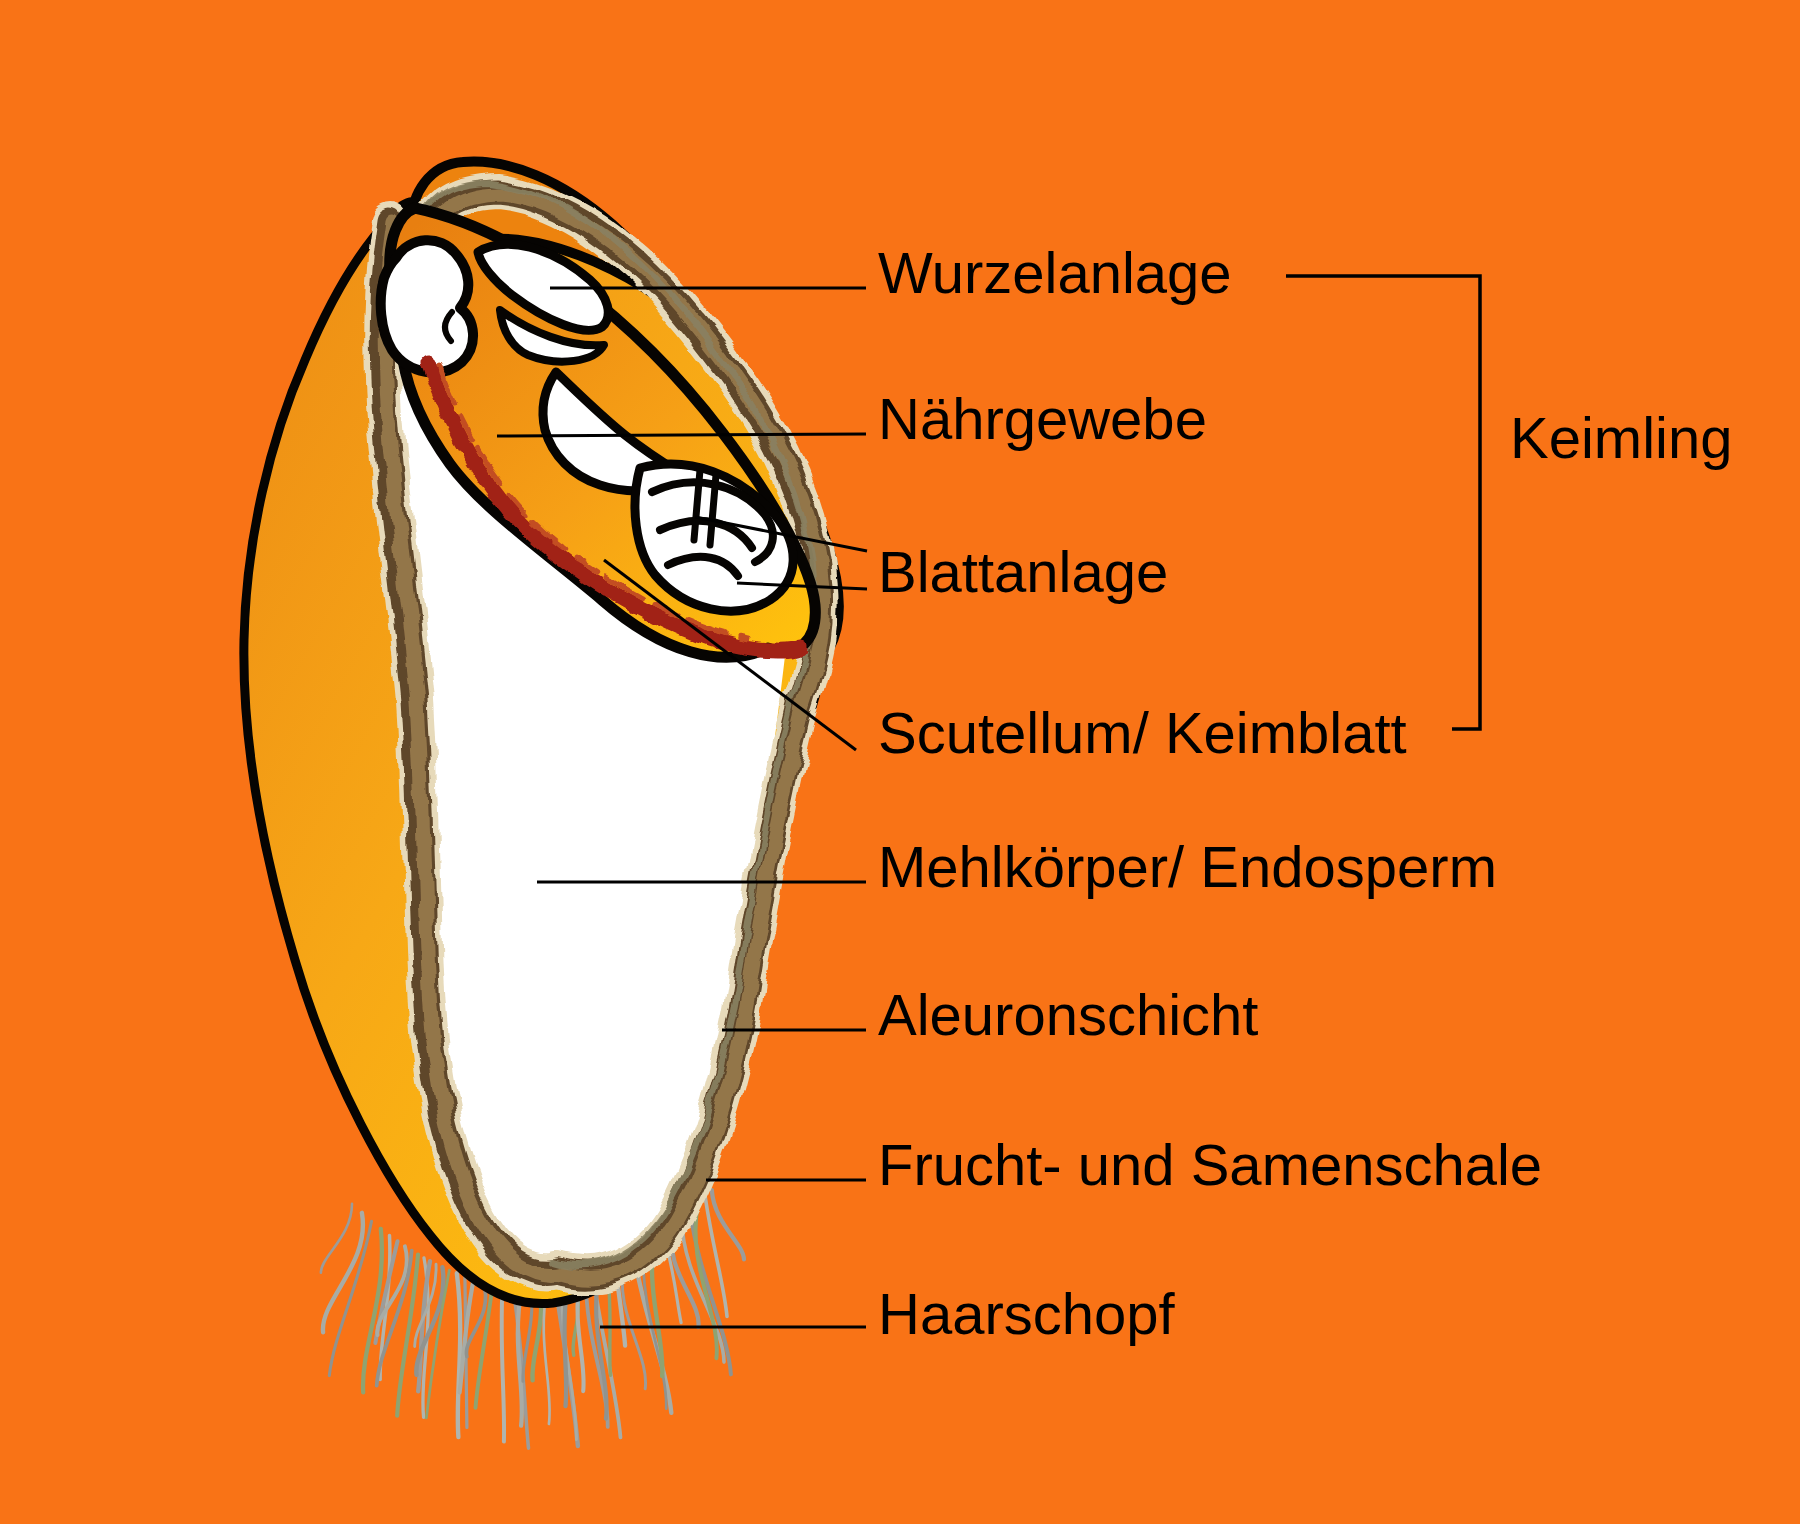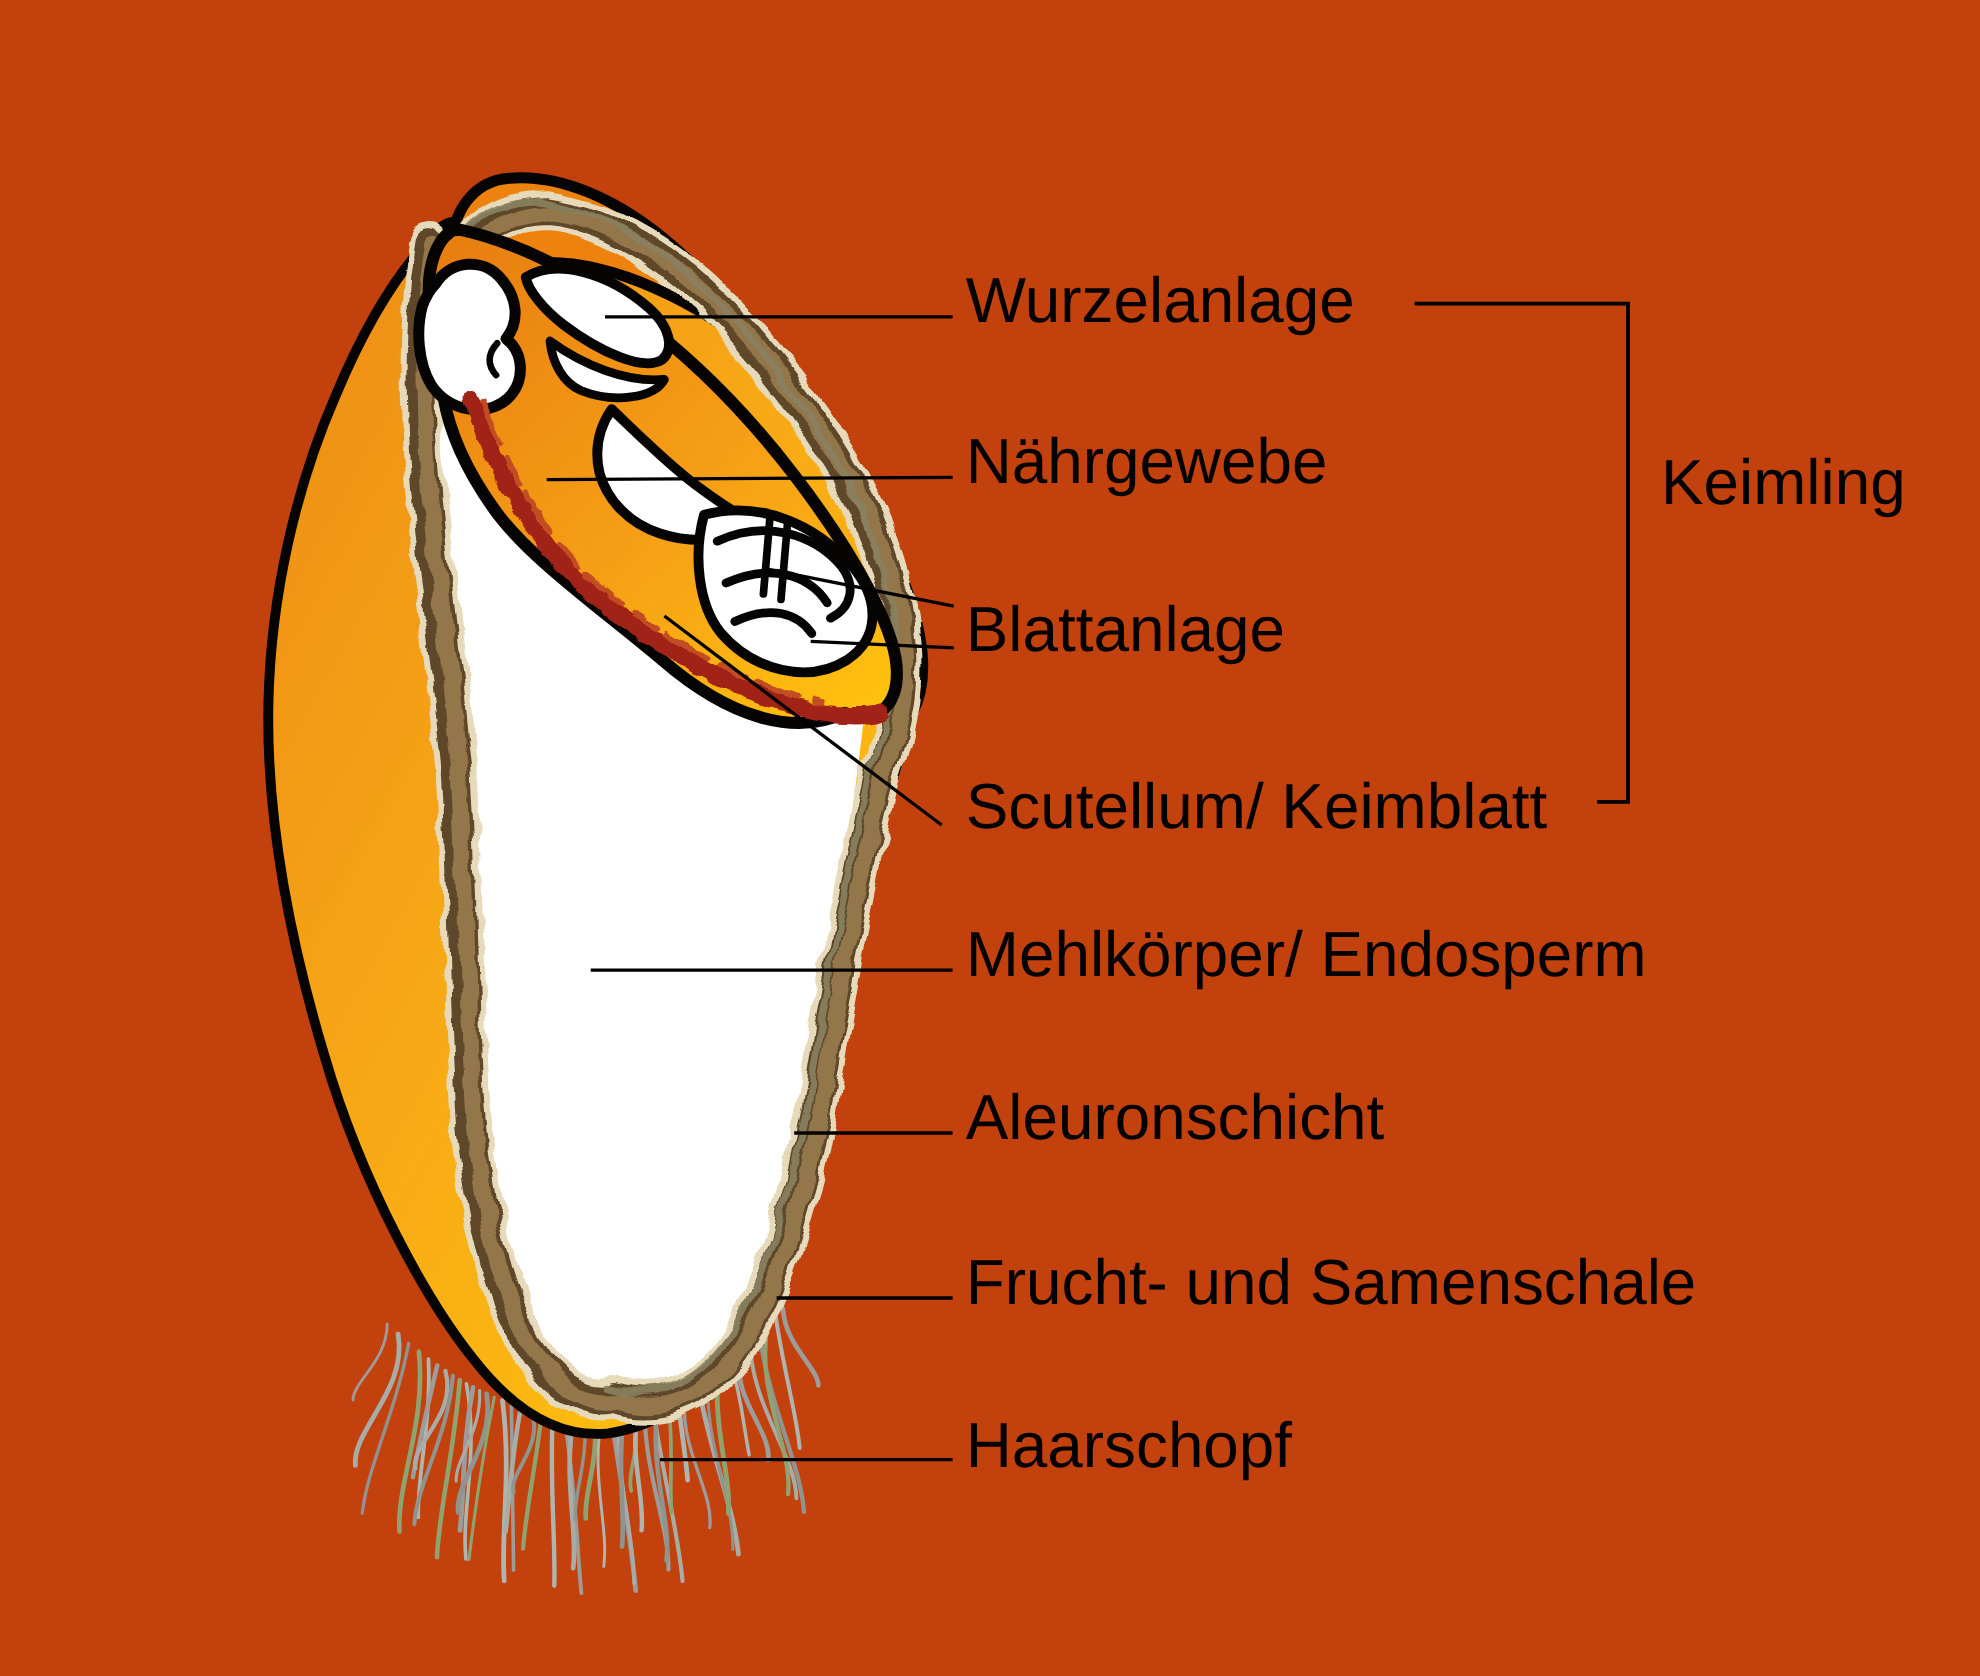--- a/index.html
+++ b/index.html
@@ -1,16 +1,16 @@
 <!DOCTYPE html>
 <html><head>
 <meta charset="utf-8">
 <style>
   html,body{margin:0;padding:0;background:#ffffff;}
-  .canvas{position:relative;width:1800px;height:1524px;background:#c2410c;overflow:hidden;}
+  .canvas{position:relative;width:1800px;height:1524px;background:#f97316;overflow:hidden;}
   svg{display:block;}
   text.lbl{font-family:"Liberation Sans", sans-serif;font-size:58px;fill:#000;}
 </style>
 </head>
 <body>
 
 <div class="canvas">
 <svg width="1800" height="1524" viewBox="0 0 1800 1524">
   <defs>
     <linearGradient id="fleshGrad" x1="0.05" y1="0.1" x2="0.85" y2="0.95">

